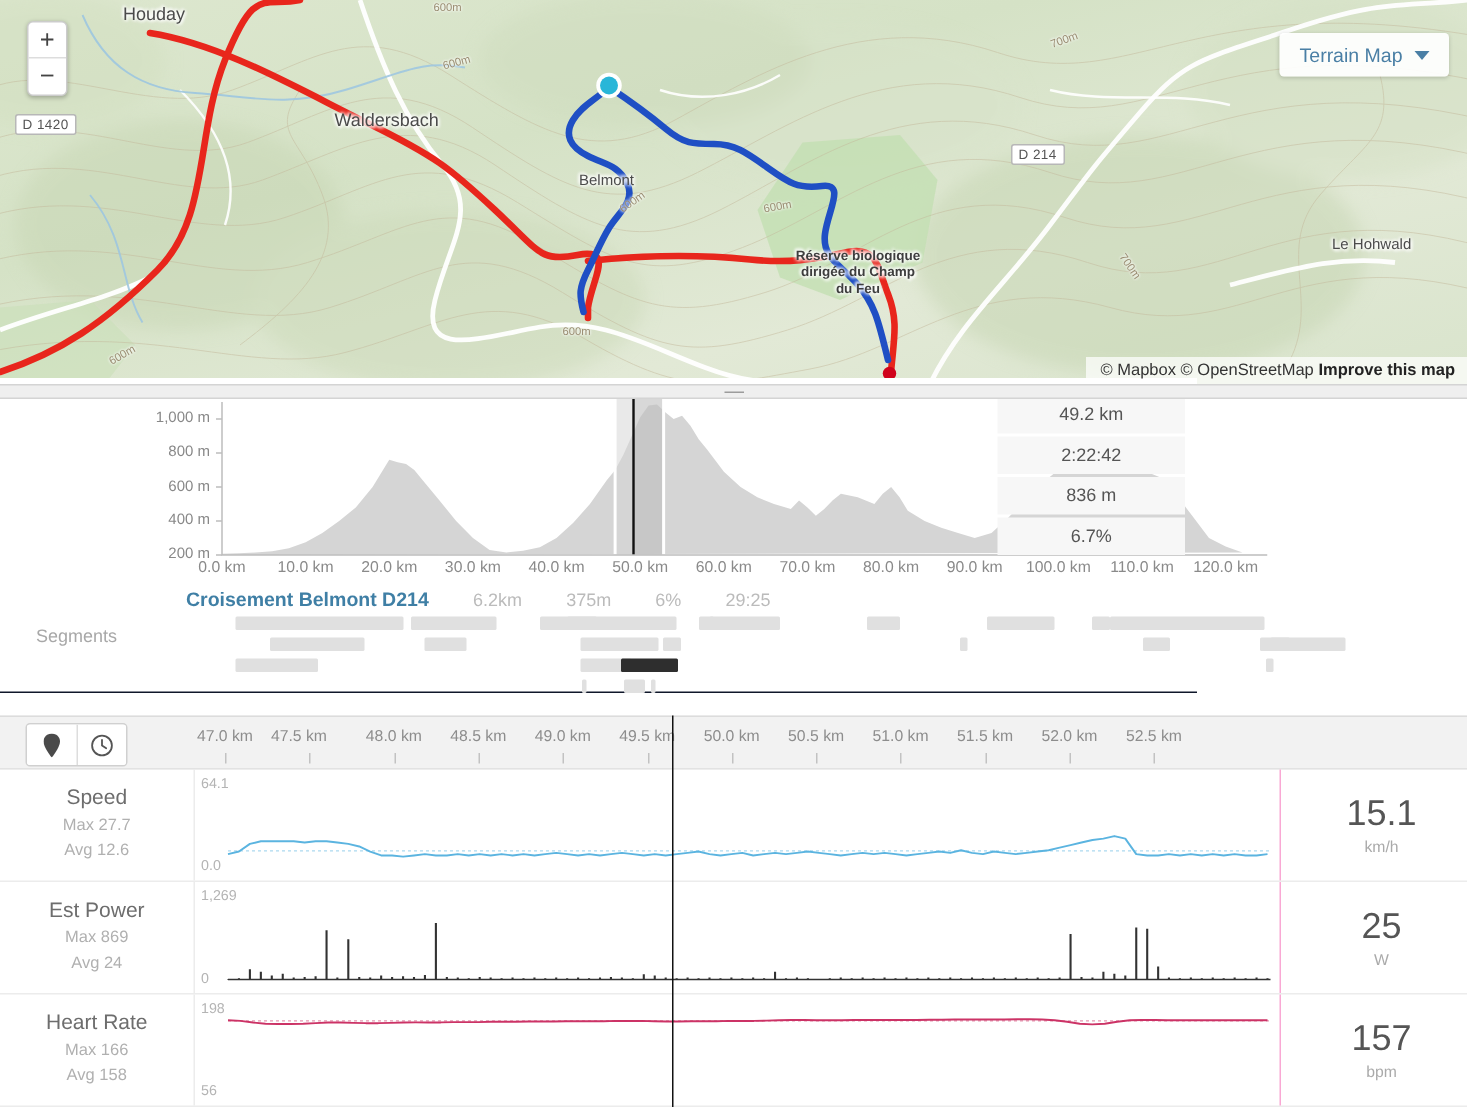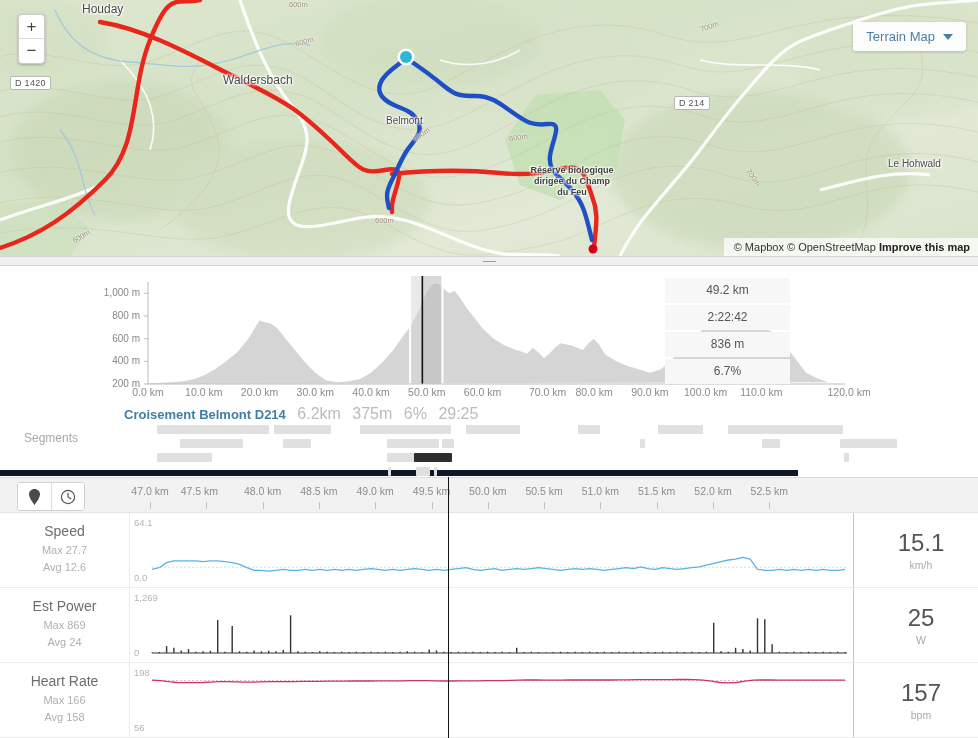--- a/index.html
+++ b/index.html
@@ -87,22 +87,22 @@
     background:#efefef; border-top:1px solid #d4d4d4; border-bottom:1px solid #d4d4d4;
     z-index:25;
   }
   #handle-bar .grip {
     position:absolute; left:483px; top:4px; width:13px; height:0;
     border-top:1px solid #9c9c9c;
   }
 
   
   #overview {
-    position:absolute; left:0; top:266px; width:798px; height:210px;
-    background:#fff; border-bottom:6px solid #0f172a;
+    position:absolute; left:0; top:252px; width:798px; height:210px;
+    background:#fff; border-bottom:1px solid #0f172a;
   }
   #elev-wrap { position:absolute; left:0; top:8px; width:845px; height:125px; }
   #elev-svg  { position:absolute; left:0; top:0; }
   .y-tick { position:absolute; font-size:10px; color:#888; text-align:right; width:62px; }
   .x-tick { position:absolute; font-size:10.5px; color:#8a8a8a; text-align:center; }
 
   #stats {
     position:absolute; right:8px; top:12px; width:125px;
   }
   #stats .row {
@@ -110,21 +110,21 @@
     font-size:12px; color:#555;
     background:#f7f7f7; margin-bottom:2px;
   }
 
   
   #seg-label {
     position:absolute; left:24px; top:165px; font-size:12px; color:#a8a8a8;
   }
   #seg-title { position:absolute; left:124px; top:405px; }
   .seg-name { font-size:13px; font-weight:bold; color:#3f7fa5;margin-top:22px; }
-  .seg-meta { font-size:16px; color:#bbbbbb; margin-left:7px; }
+  .seg-meta { font-size:12px; color:#bbbbbb; margin-left:25px; }
   .seg-bar {
     position:absolute; background:#e0e0e0; height:9px; border-radius:1px;
   }
   .seg-bar.active { background:#2e2e2e; }
 
   
   #detail { position:absolute; left:0; top:477px; width:978px; height:261px; background:#fff; }
 
   #axisbar {
     position:absolute; left:0; top:0; width:978px; height:36px;
@@ -313,26 +313,26 @@
       <div class="y-tick" style="left: 78px; top: 112px;">200 m</div>
     </div>
   <div id="elev-xticks">
       <div class="x-tick" style="width: 56px; left: 120px; top: 120px;">0.0 km</div>
       <div class="x-tick" style="width: 56px; left: 175.76px; top: 120px;">10.0 km</div>
       <div class="x-tick" style="width: 56px; left: 231.52px; top: 120px;">20.0 km</div>
       <div class="x-tick" style="width: 56px; left: 287.28px; top: 120px;">30.0 km</div>
       <div class="x-tick" style="width: 56px; left: 343.04px; top: 120px;">40.0 km</div>
       <div class="x-tick" style="width: 56px; left: 398.8px; top: 120px;">50.0 km</div>
       <div class="x-tick" style="width: 56px; left: 454.56px; top: 120px;">60.0 km</div>
-      <div class="x-tick" style="width: 56px; left: 510.32px; top: 120px; text-align: right;">70.0 km</div>
+      <div class="x-tick" style="width: 56px; left: 510.32px; top: 120px;">70.0 km</div>
       <div class="x-tick" style="width: 56px; left: 566.08px; top: 120px;">80.0 km</div>
       <div class="x-tick" style="width: 56px; left: 621.84px; top: 120px;">90.0 km</div>
       <div class="x-tick" style="width: 56px; left: 677.6px; top: 120px;">100.0 km</div>
       <div class="x-tick" style="width: 56px; left: 733.36px; top: 120px;">110.0 km</div>
-      <div class="x-tick" style="width: 56px; left: 789.12px; top: 120px; margin-left: 32px;">120.0 km</div>
+      <div class="x-tick" style="width: 56px; left: 789.12px; top: 120px;">120.0 km</div>
     </div>
 
   <div id="stats">
       <div class="row">49.2 km</div>
       <div class="row">2:22:42</div>
       <div class="row">836 m</div>
       <div class="row">6.7%</div>
     </div>
 
   <div id="seg-label">Segments</div>

